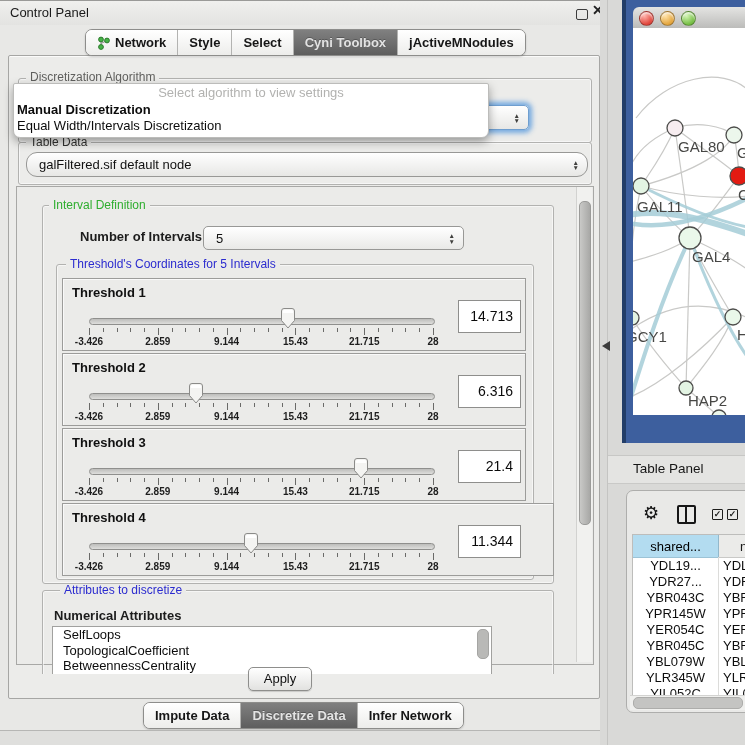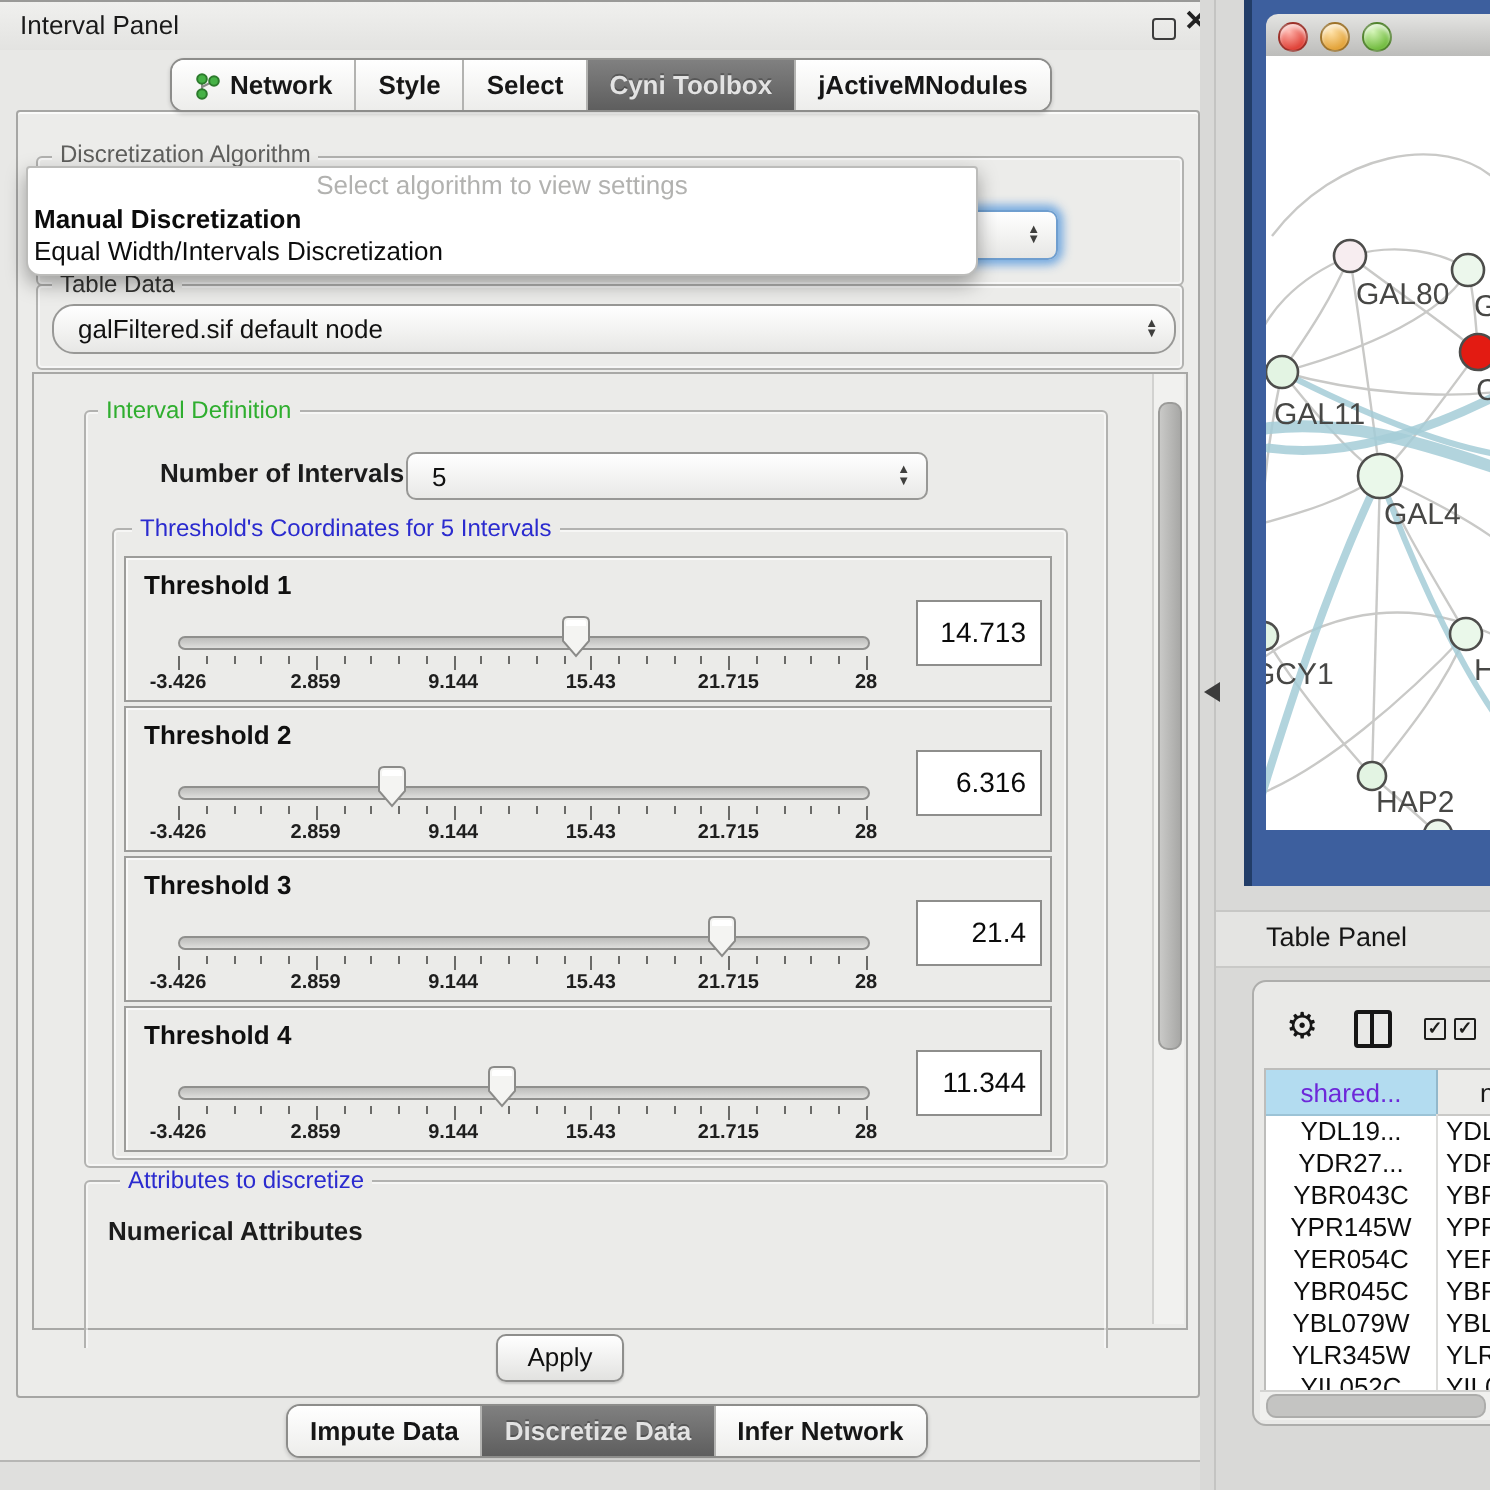--- a/index.html
+++ b/index.html
@@ -67,37 +67,37 @@
   
   #tp-titlebar{left:608px;top:455px;width:137px;height:27px;background:#e4e4e2;border-top:1px solid #c7c7c5;border-bottom:1px solid #c9c9c7;}
   #tp-title{left:633px;top:461px;font-size:13.5px;color:#161616;}
   #tp-card{left:626px;top:490px;width:130px;height:221px;background:#e9e9e7;border:1px solid #aeaeac;border-radius:7px;}
   #gear-ic{left:643px;top:502px;font-size:18px;color:#161616;}
   #split-ic{left:677px;top:505px;width:15px;height:15px;border:2px solid #161616;border-radius:2px;}
   #split-ic::after{content:"";position:absolute;left:6px;top:0;width:2px;height:15px;background:#161616;}
   .cb-ic{position:absolute;top:509px;width:9px;height:9px;border:1.5px solid #1d1d1b;border-radius:1px;font-size:9px;line-height:9px;text-align:center;color:#1d1d1b;font-weight:700;}
   #tp-table{left:632px;top:534px;width:113px;height:161px;background:#fff;border:1px solid #bdbdbb;border-right:none;overflow:hidden;}
   .th-cell{position:absolute;top:0;height:22px;font-size:13px;display:flex;align-items:center;}
-  #th-c1{left:0;width:85px;background:#b3dcf0;border-right:1px solid #93b8cb;border-bottom:1px solid #9cc3d6;justify-content:center;color:#6d28d9;}
+  #th-c1{left:0;width:85px;background:#b3dcf0;border-right:1px solid #93b8cb;border-bottom:1px solid #9cc3d6;justify-content:center;color:#000000;}
   #th-c2{left:86px;width:60px;background:#ebebe9;border-bottom:1px solid #c9c9c7;padding-left:21px;color:#1a1a1a;}
   .trow{position:absolute;left:0;width:160px;height:16px;font-size:13px;color:#0e0e0e;}
   .tcell1{position:absolute;left:0;width:85px;text-align:center;}
   .tcell2{position:absolute;left:90px;}
   #colsep{position:absolute;left:85px;top:22px;width:1px;height:140px;background:#dcdcda;}
   #h-scroll{left:630px;top:695px;width:115px;height:14px;background:#f0f0ee;border-top:1px solid #d3d3d1;}
   #h-scroll-thumb{left:633px;top:697px;width:108px;height:10px;border-radius:5px;background:#c4c4c2;border:1px solid #adadab;}
   #cursor{left:602px;top:341px;z-index:9;}
 </style>
 </head>
 <body>
 
 <div id="screen">
 
   <div class="abs" id="cp-titlebar"></div>
-  <div class="abs" id="cp-title">Interval Panel</div>
+  <div class="abs" id="cp-title">Control Panel</div>
   <div class="abs" id="float-btn"></div>
   <div class="abs" id="close-btn">✕</div>
 
   <div class="abs" id="main-panel"></div>
 
   <div class="seg-group" id="top-tabs" style="left:85px;top:29px;">
       <div class="seg">
         <svg width="13" height="14" viewBox="0 0 13 14">
           <line x1="4" y1="3.5" x2="4" y2="11" stroke="#8a8a88"></line>
           <line x1="4" y1="7.5" x2="10" y2="4.5" stroke="#8a8a88"></line>
@@ -294,21 +294,21 @@
             <div class="sl-tick" style="left: 314.96px; top: 49px; height: 4px;"></div>
             <div class="sl-tick" style="left: 328.72px; top: 49px; height: 4px;"></div>
             <div class="sl-tick" style="left: 342.48px; top: 49px; height: 4px;"></div>
             <div class="sl-tick" style="left: 356.24px; top: 49px; height: 4px;"></div>
             <div class="sl-tick" style="left: 370px; top: 49px; height: 7px;"></div>
             <div class="sl-ticklabel" style="left: 345px;">28</div>
           </div>
     <div class="thr-value">21.4</div>
   </div>
 
-  <div class="thr-panel" style="top: 304px;">
+  <div class="thr-panel" style="top: 304px; padding-left: 28px;">
     <div class="thr-label">Threshold 4</div>
     <div class="sl-track"></div>
     <svg class="sl-handle" width="16" height="21" viewBox="0 0 16 21" style="left: 179.678px;">
       <path d="M1.5,3 Q1.5,0.5 4,0.5 L12,0.5 Q14.5,0.5 14.5,3 L14.5,12.5 L8,20 L1.5,12.5 Z" fill="#f4f4f2" stroke="#8b8b89"></path>
       <path d="M3,3 Q3,2 4,2 L12,2 Q13,2 13,3 L13,5 L3,5 Z" fill="#ffffff"></path>
     </svg>
     <div class="ticks-holder">
             <div class="sl-tick" style="left: 26px; top: 49px; height: 7px;"></div>
             <div class="sl-ticklabel" style="left: 1px;">-3.426</div>
             <div class="sl-tick" style="left: 39.76px; top: 49px; height: 4px;"></div>
@@ -342,20 +342,28 @@
             <div class="sl-tick" style="left: 370px; top: 49px; height: 7px;"></div>
             <div class="sl-ticklabel" style="left: 345px;">28</div>
           </div>
     <div class="thr-value">11.344</div>
   </div>
 </div>
 
     <div class="groupbox" style="left:25px;top:391px;width:510px;height:85px;"></div>
     <div class="gtitle blue" style="left:32px;top:385px;background:#ebebe9;margin-left:11px;">Attributes to discretize</div>
     <div class="abs" style="left:37px;top:409px;font-size:13px;font-weight:700;">Numerical Attributes</div>
+    <div class="abs" id="attr-list">
+      <div id="attr-items">
+          <div class="attr-item">SelfLoops</div>
+          <div class="attr-item">TopologicalCoefficient</div>
+          <div class="attr-item">BetweennessCentrality</div>
+        </div>
+      <div id="attr-scroll"></div>
+    </div>
   </div>
 
   <div class="abs" id="apply-btn">Apply</div>
   <div class="seg-group" id="bottom-tabs" style="left:143px;top:702px;">
       <div class="seg">
         <span>Impute Data</span>
       </div>
       <div class="seg sel">
         <span>Discretize Data</span>
       </div>

